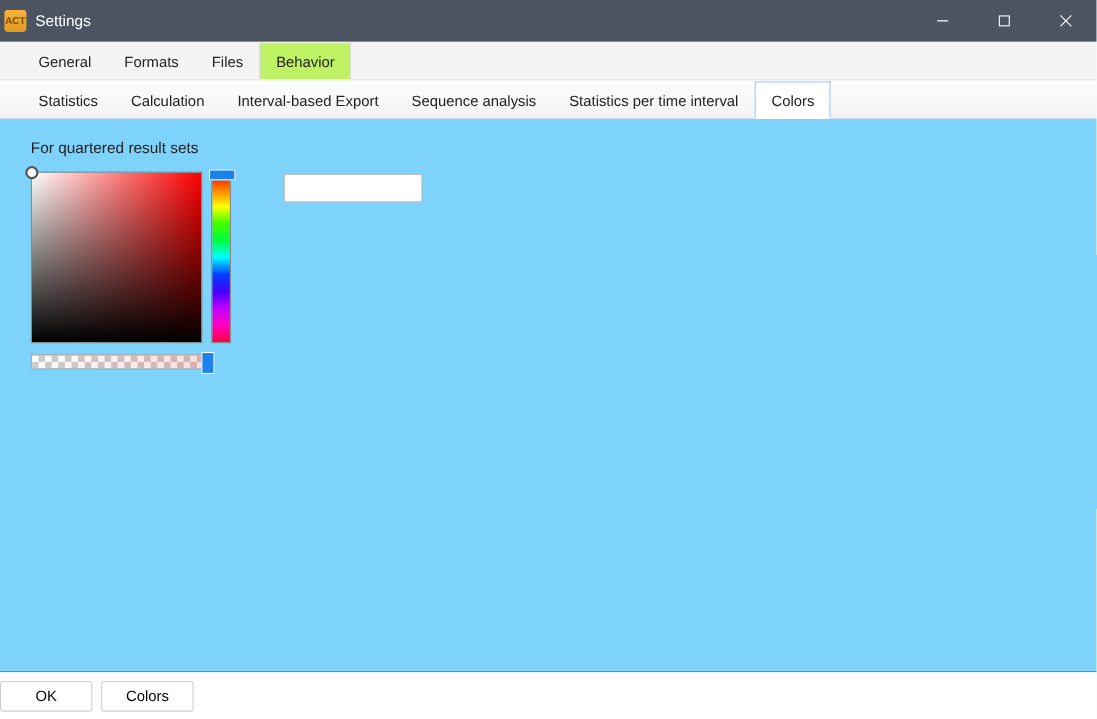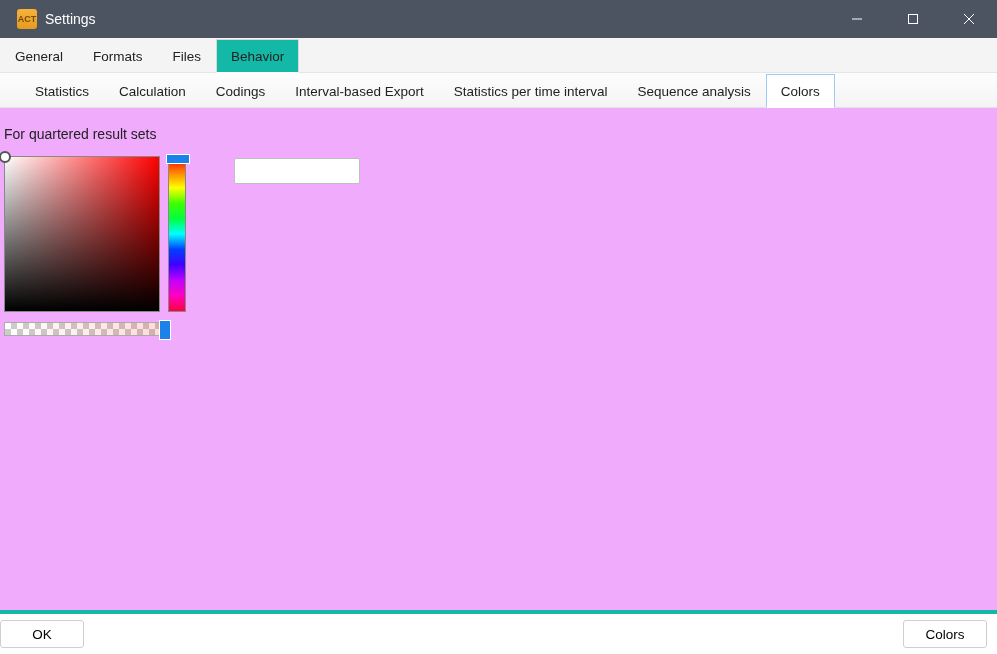--- a/index.html
+++ b/index.html
@@ -1,66 +1,66 @@
 <!DOCTYPE html>
 <html><head>
 <meta charset="utf-8">
 <style>
   * { box-sizing: border-box; margin: 0; padding: 0; font-family: "Segoe UI", Arial, sans-serif; }
   html, body { width: 997px; height: 654px; overflow: hidden; background: #fff; }
 
   
   .titlebar {
     height: 38px; background: #4b5460; display: flex; align-items: center;
-    padding-left: 17px; color: #fff; font-size: 14px; justify-content: flex-end;
+    padding-left: 4px; color: #fff; font-size: 14px; justify-content: flex-end;
   }
   .app-icon {
     width: 20px; height: 20px; background: linear-gradient(#f6b23a,#e59b1f);
     border-radius: 3px; margin-right: 8px; display:flex; align-items:center; justify-content:center;
     font-size:9px; font-weight:bold; color:#7a4b00;
   }
   .title-text { flex: 0 0 auto; }
   .title-spacer { flex: 1; }
   .win-controls { display: flex; height: 100%; }
   .win-btn {
     width: 56px; height: 100%; display:flex; align-items:center; justify-content:center;
     color:#fff; font-size:14px;
   }
   .win-btn svg { stroke: #fff; stroke-width: 1; fill: none; }
 
   
   .tabs-outer {
     height: 34px; background: #f4f4f4; border-bottom: 0; display:flex; align-items: stretch;
-    padding-left: 0;
+    padding-left: 20px;
   }
   .tab-outer {
     padding: 0 14px; display:flex; align-items:center; font-size: 13.5px; color:#222;
     border: 1px solid transparent; border-bottom: none; position: relative; top:1px;
   }
   .tab-outer.active {
-    background:#14b8a6; border-color:#d9d9d9; border-bottom:1px solid #fff;
+    background:#bef264; border-color:#d9d9d9; border-bottom:1px solid #fff;
   }
 
   
   .inner-tab-strip {
     height: 36px; background: linear-gradient(#fdfdfd,#f4f4f4); border-top:1px solid #e5e5e5;
     border-bottom:1px solid #e2e2e2; display:flex; align-items:stretch; padding-left: 20px;
   }
   .tab-inner {
     padding: 0 14px; display:flex; align-items:center; font-size:13.5px; color:#222;
     border: 1px solid transparent; border-bottom:none; position:relative; top:1px;
   }
   .tab-inner.active {
     background:#fff; border-color:#9fcaf5; border-bottom:1px solid #fff;text-align:center;
   }
 
   
   .content {
-    padding: 18px 18px 0 4px; height: calc(100% - 38px - 34px - 36px - 44px);
-    background:#f0abfc; font-size:14px; color:#222;
+    padding: 18px 18px 0 28px; height: calc(100% - 38px - 34px - 36px - 44px);
+    background:#7dd3fc; font-size:14px; color:#222;
   }
   .section-label { font-size: 14px; margin-bottom: 14px; }
   .swatch-row { display:flex; align-items:center; margin-bottom: 30px; }
   .swatch-group {
     display:flex; border:1px solid #d0d0d0; padding:4px; gap:6px; background:#fdfdfd;
   }
   .swatch-btn {
     width: 44px; height: 44px; border:1px solid #d0d0d0; padding:2px; background:#fff;
   }
   .swatch-inner { width:100%; height:100%; border:1px solid #cfcfcf; }
@@ -101,22 +101,22 @@
     position:absolute; right:-4px; top:-3px; width:12px; height:20px; background:#1a82e8;
     border:1px solid #fff;
   }
   .preview-box {
     width: 126px; height: 26px; border:1px solid #bfbfbf; background:#fff; border-radius:2px;
     margin-top: 2px;
   }
 
   
   .footer {
-    height:44px; border-top:4px solid #14b8a6; background:#fff;
-    display:flex; align-items:center; justify-content:space-between; padding-right:10px; gap:8px;
+    height:44px; border-top:1px solid #14b8a6; background:#fff;
+    display:flex; align-items:center; justify-content:flex-start; padding-right:10px; gap:8px;
   }
   .dlg-btn {
     min-width: 84px; height:28px; border:1px solid #cfcfcf; background:#fff; border-radius:3px;
     font-size:13.5px; display:flex; align-items:center; justify-content:center;
   }
 </style>
 </head>
 <body>
 
 <div class="titlebar">
@@ -146,24 +146,23 @@
 <div class="tabs-outer">
   <div class="tab-outer">General</div>
   <div class="tab-outer">Formats</div>
   <div class="tab-outer">Files</div>
   <div class="tab-outer active">Behavior</div>
 </div>
 
 <div class="inner-tab-strip">
   <div class="tab-inner">Statistics</div>
   <div class="tab-inner">Calculation</div>
-  <div class="tab-inner">Codings</div>
   <div class="tab-inner">Interval-based Export</div>
+  <div class="tab-inner">Sequence analysis</div>
   <div class="tab-inner">Statistics per time interval</div>
-  <div class="tab-inner">Sequence analysis</div>
   <div class="tab-inner active">Colors</div>
 </div>
 
 <div class="content">
   <div class="section-label">For quartered result sets</div>
 
 
 
   <div class="picker-area">
     <div class="picker-column">

